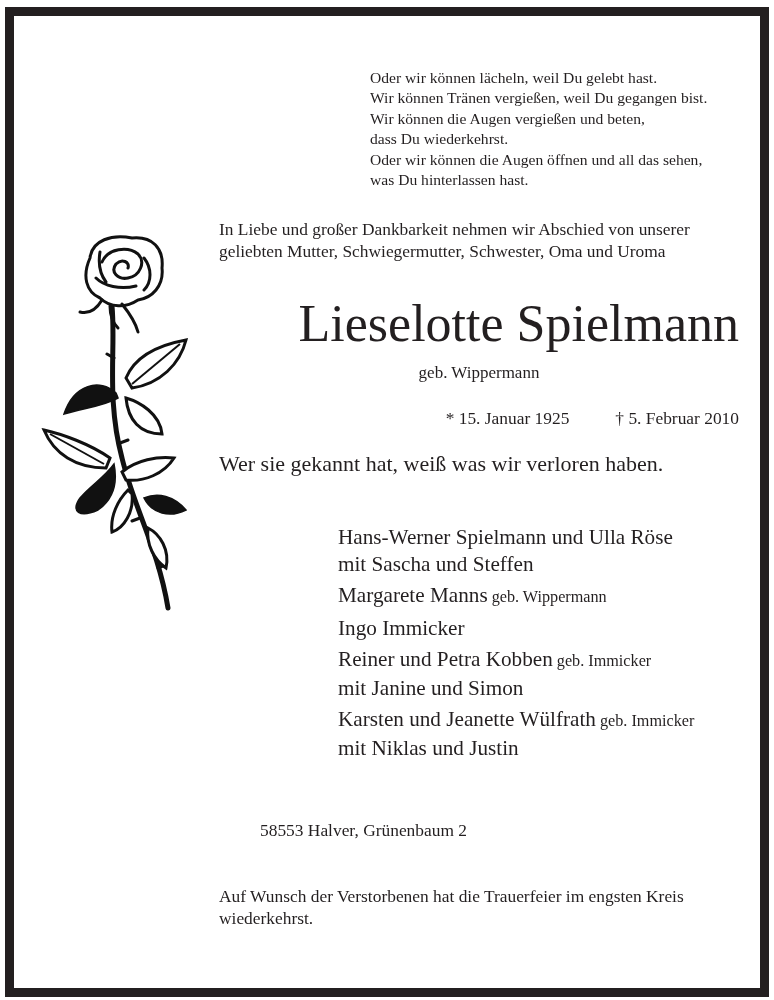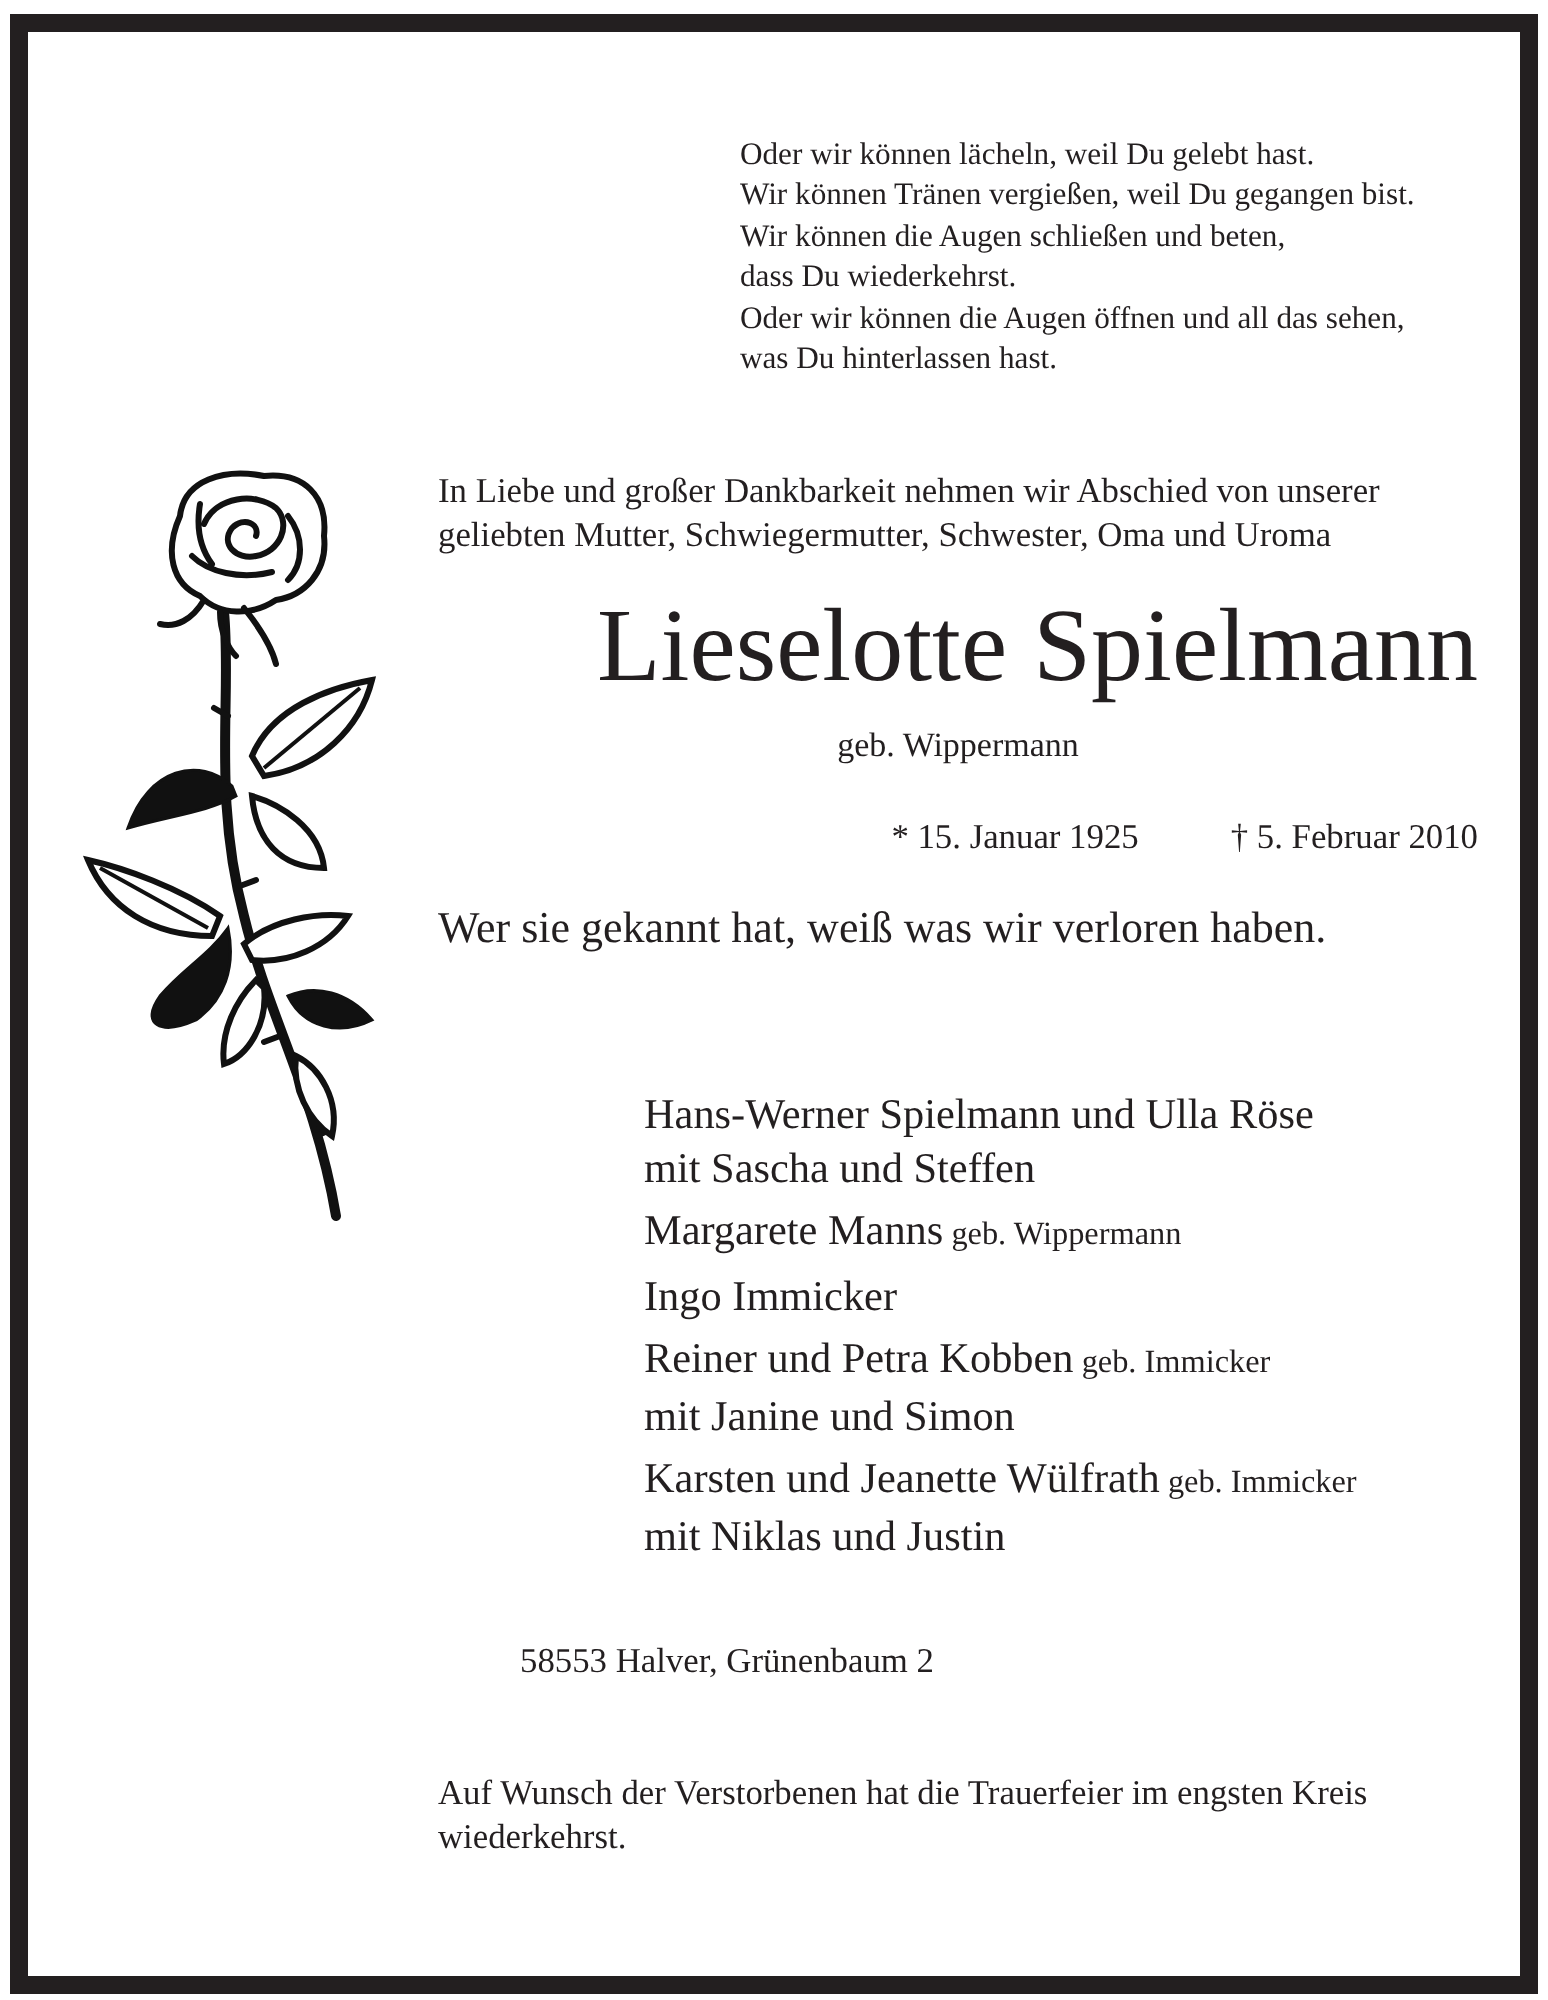--- a/index.html
+++ b/index.html
@@ -3,28 +3,28 @@
 <meta charset="utf-8">
 <style>
   html, body { margin: 0; padding: 0; background: #ffffff; }
   body { width: 774px; height: 1000px; position: relative; overflow: hidden;
          font-family: "Liberation Serif", "DejaVu Serif", serif; color: #231f20; }
   .frame { position: absolute; left: 5px; top: 7px; width: 746px; height: 972px;
            border: 9px solid #231f20; background: #fff; }
   .abs { position: absolute; white-space: nowrap; }
   .poem { left: 370px; top: 68px; font-size: 15.6px; line-height: 20.4px; }
   .poem div { white-space: nowrap; }
-  .intro { left: 219px; top: 234px; font-size: 17.4px; line-height: 22px; }
+  .intro { left: 219px; top: 218px; font-size: 17.4px; line-height: 22px; }
   .name { left: 219px; width: 520px; top: 294px; text-align: right; font-size: 52px; line-height: 60px; }
   .born-name { left: 219px; width: 520px; top: 362px; text-align: center; font-size: 17px; line-height: 22px; }
   .dates { left: 219px; width: 520px; top: 407px; text-align: right; font-size: 17.4px; line-height: 22px; }
   .dates span { display: inline-block; }
   .dates .gap { width: 46px; }
   .quote { left: 219px; top: 453px; font-size: 22px; line-height: 22px; }
-  .mourners { left: 322px; top: 524px; font-size: 21.2px; margin-top: 20px; }
+  .mourners { left: 338px; top: 524px; font-size: 21.2px; }
   .m-line { white-space: nowrap; line-height: 27px; }
   .m-group { margin-bottom: 4px; }
   .small { font-size: 16.2px; }
   .address { left: 219px; top: 819px; font-size: 17.4px; line-height: 22px; margin-left: 41px; }
   .note { left: 219px; top: 885px; font-size: 17.4px; line-height: 22px; }
   .rose { left: 40px; top: 228px; width: 150px; height: 385px; }
 </style>
 </head>
 <body>
 
@@ -57,21 +57,21 @@
       <path d="M88 262 C78 272 70 288 72 304 C84 300 94 284 92 266 Z" fill="#fff" stroke-width="3"></path>
       <path d="M104 270 C118 264 134 268 146 282 C130 290 112 286 104 270 Z"></path>
       <path d="M108 300 C120 306 130 322 126 340 C114 332 106 316 108 300 Z" fill="#fff" stroke-width="3"></path>
     </g>
   </svg>
 </div>
 
 <div class="abs poem">
   <div>Oder wir können lächeln, weil Du gelebt hast.</div>
   <div>Wir können Tränen vergießen, weil Du gegangen bist.</div>
-  <div>Wir können die Augen schließen und beten,</div>
+  <div>Wir können die Augen vergießen und beten,</div>
   <div>dass Du wiederkehrst.</div>
   <div>Oder wir können die Augen öffnen und all das sehen,</div>
   <div>was Du hinterlassen hast.</div>
 </div>
 
 <div class="abs intro">
   <div>In Liebe und großer Dankbarkeit nehmen wir Abschied von unserer</div>
   <div>geliebten Mutter, Schwiegermutter, Schwester, Oma und Uroma</div>
 </div>
 

